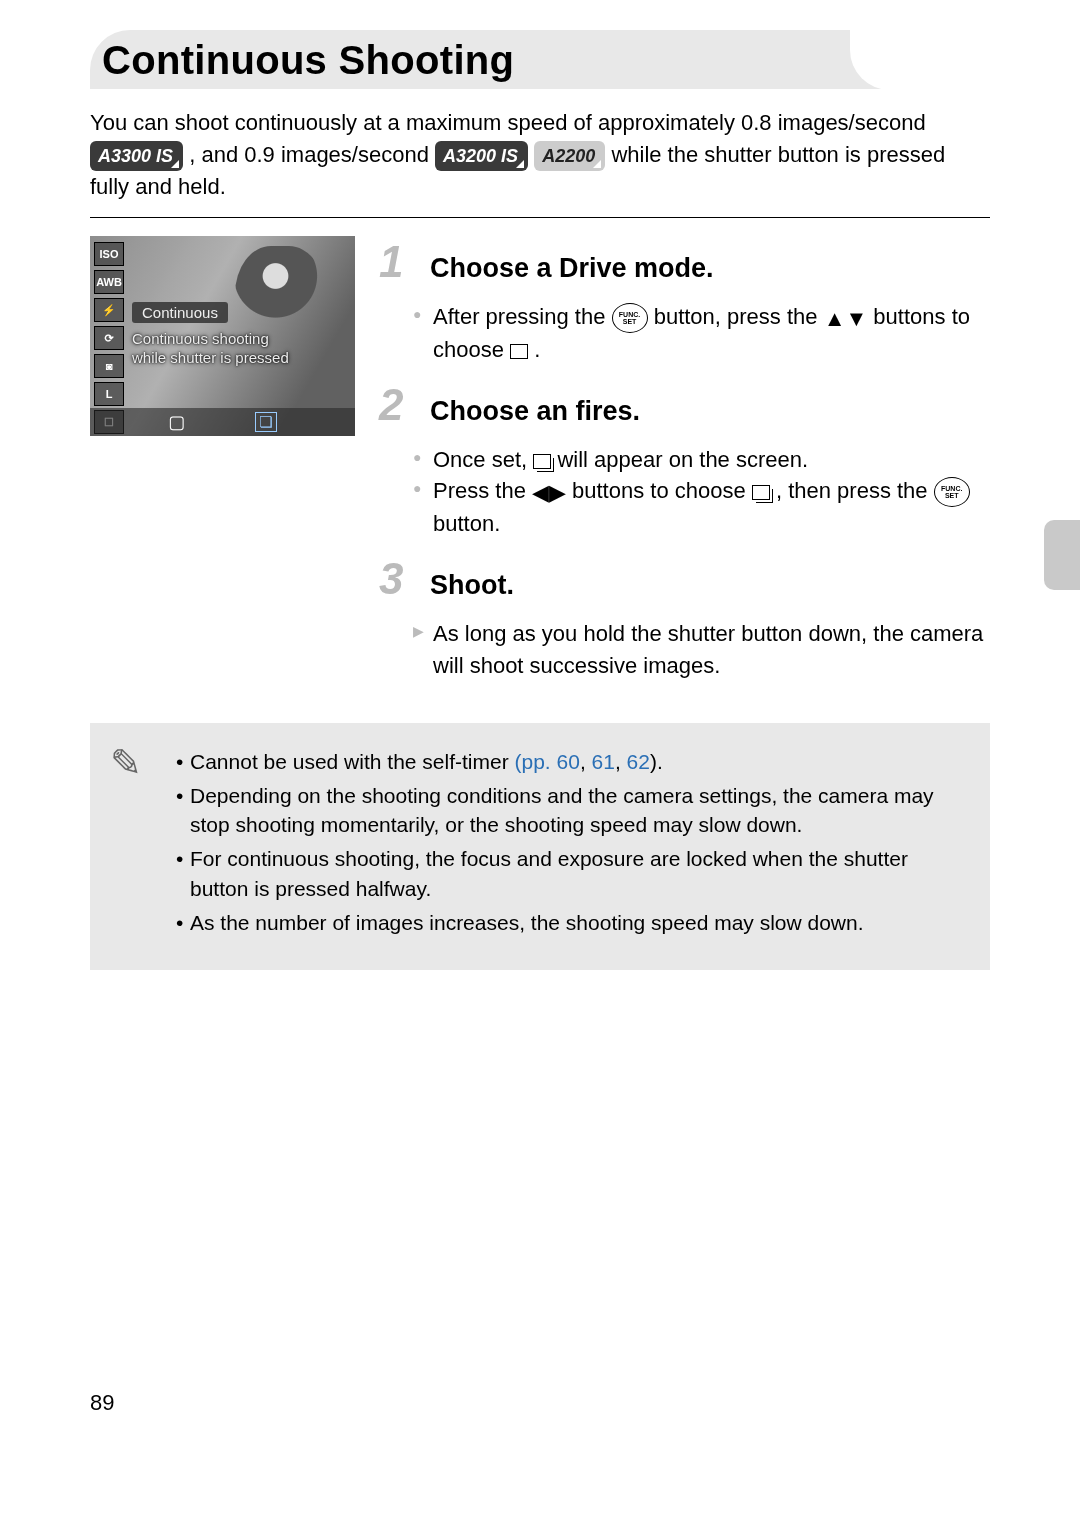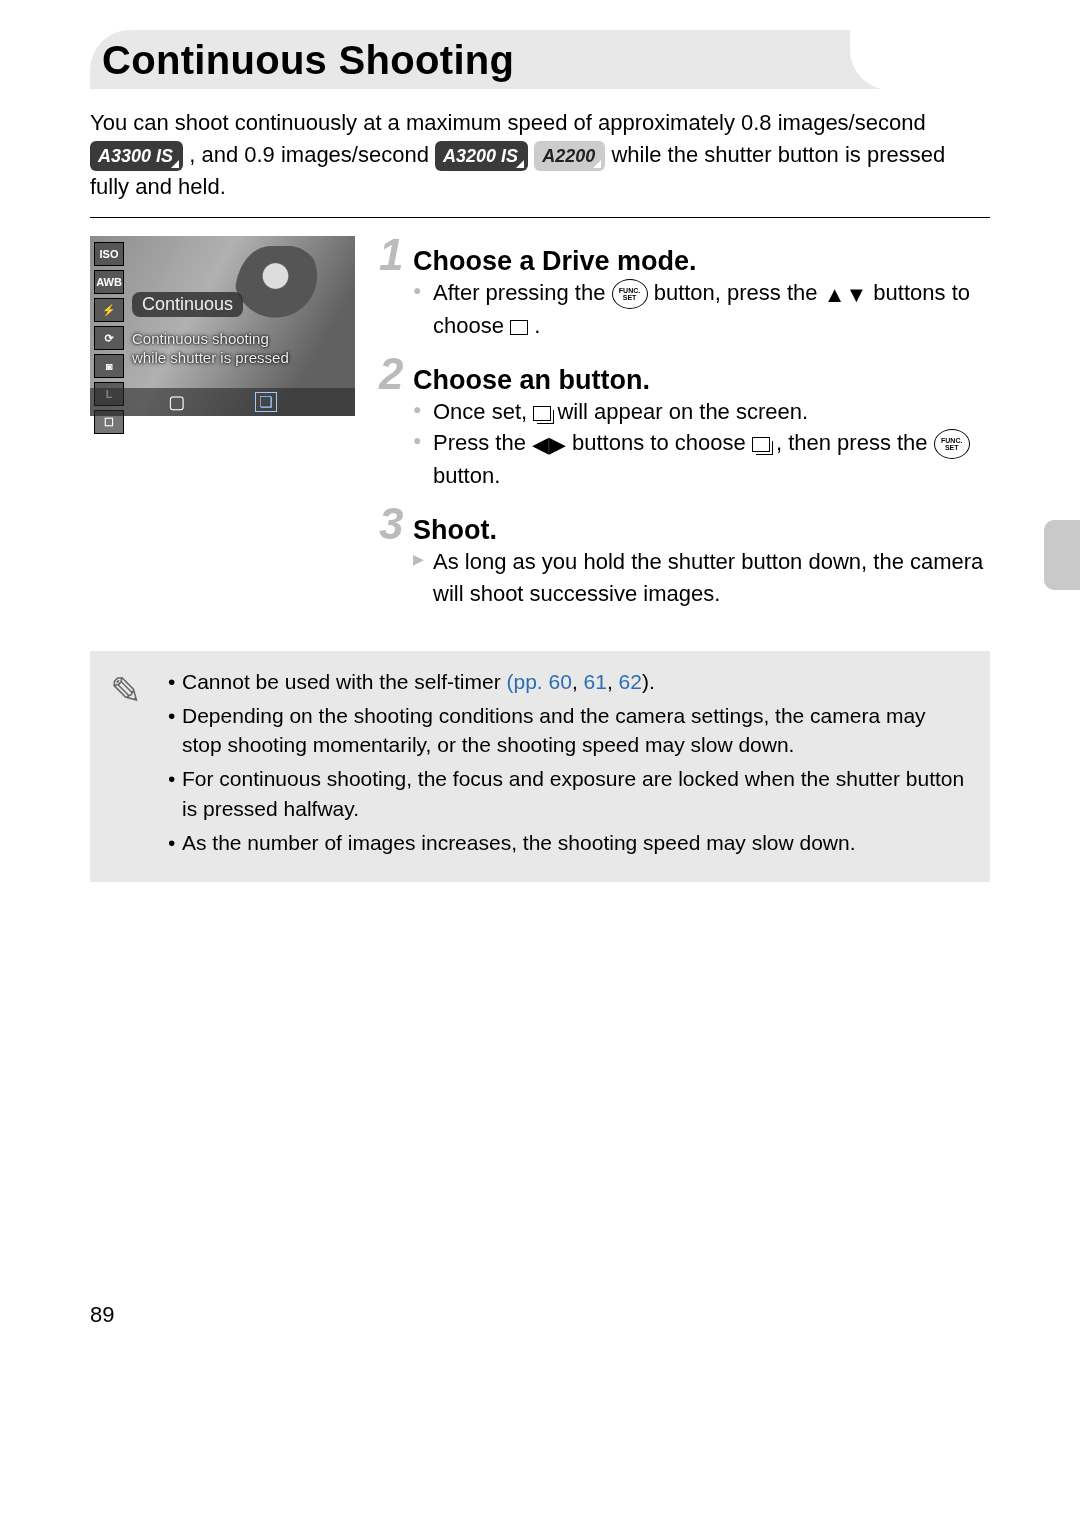--- a/index.html
+++ b/index.html
@@ -74,21 +74,21 @@
     border-top: 1.5px solid #000;
     margin: 14px 0 18px 0;
   }
   .content-row {
     display: flex;
     gap: 24px;
     align-items: flex-start;
   }
   .lcd {
     width: 265px;
-    height: 180px;
+    height: 200px;
     background: #222;
     position: relative;
     flex: 0 0 265px;
   }
   .lcd .photo {
     position: absolute;
     inset: 0;
     background: linear-gradient(120deg,#8a8f7f 0%,#b8b0a0 40%,#6a6055 80%);
     filter: grayscale(1);
   }
@@ -113,26 +113,26 @@
     justify-content: center;
     width: 28px; height: 22px;
     background: rgba(60,60,60,0.7);
     color: #fff;
     font-size: 11px;
     font-weight: bold;
     border: 1px solid #000;
   }
   .lcd .tooltip {
     position: absolute;
-    left: 42px; top: 56px;
+    left: 42px; top: 66px;
     background: rgba(50,50,50,0.85);
     color: #eee;
-    font-size: 18px;
+    font-size: 15px;
     padding: 2px 10px;
-    border-radius: 8px;
+    border-radius: 3px;
   }
   .lcd .subtip {
     position: absolute;
     left: 42px; top: 94px;
     color: #eee;
     font-size: 15px;
     line-height: 1.25;
     text-shadow: 0 0 4px #000,0 0 2px #000;
   }
   .lcd .bottom-bar {
@@ -169,21 +169,21 @@
     font-family: Arial Black, Arial, sans-serif;
     font-weight: 900;
     font-style: italic;
     color: #bbb;
     line-height: 0.85;
     width: 28px;
   }
   .step-title {
     font-size: 27px;
     font-weight: bold;
-    margin: 0;
+    margin: 17px;
   }
   .step-body {
     padding-left: 34px;
     font-size: 22px;
     line-height: 1.42;
   }
   .step-body .bullet-line {
     position: relative;
     padding-left: 20px;
   }
@@ -235,21 +235,21 @@
   }
   .notes-icon {
     flex: 0 0 36px;
     font-size: 38px;
     color: #666;
     padding-top: 2px;
   }
   .notes-list {
     flex: 1;
     list-style: none;
-    margin: 4px; padding: 0;
+    margin: 12px; padding: 0;
   }
   .notes-list li {
     position: relative;
     padding-left: 14px;
     margin-bottom: 4px;
   }
   .notes-list li::before {
     content: "•";
     position: absolute;
     left: 0;
@@ -354,21 +354,21 @@
             <span> buttons to choose </span>
             <span class="rect-icon"></span>
             <span>.</span>
           </div>
         </div>
       </div>
 
       <div class="step">
         <div class="step-head">
           <span class="step-num">2</span>
-          <span class="step-title">Choose an button.</span>
+          <span class="step-title">Choose an fires.</span>
         </div>
         <div class="step-body">
           <div class="bullet-line">
             <span>Once set, </span>
             <span class="burst-icon"></span>
             <span> will appear on the screen.</span>
           </div>
           <div class="bullet-line">
             <span>Press the </span>
             <span class="glyph">◀▶</span>

